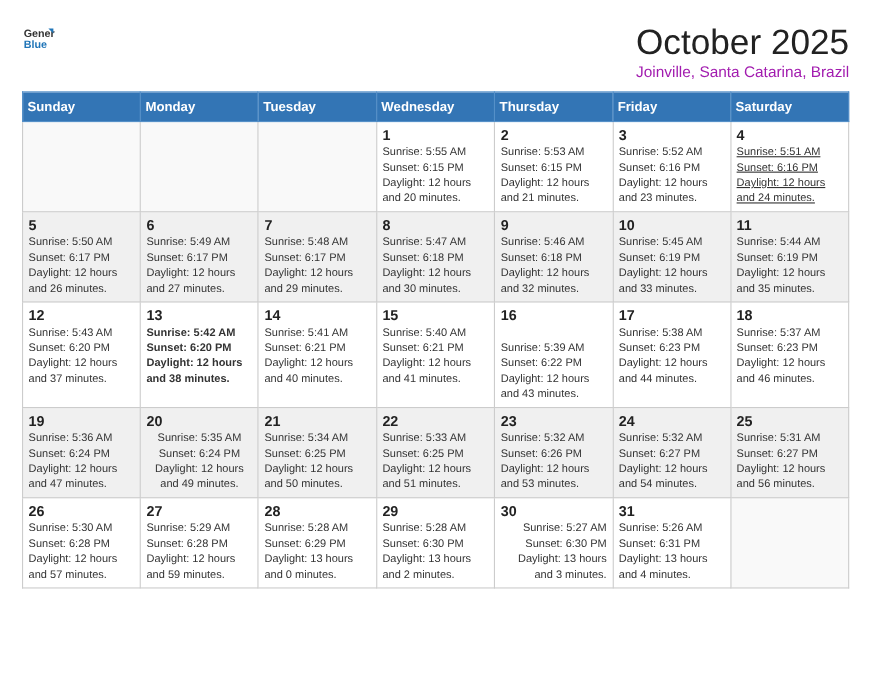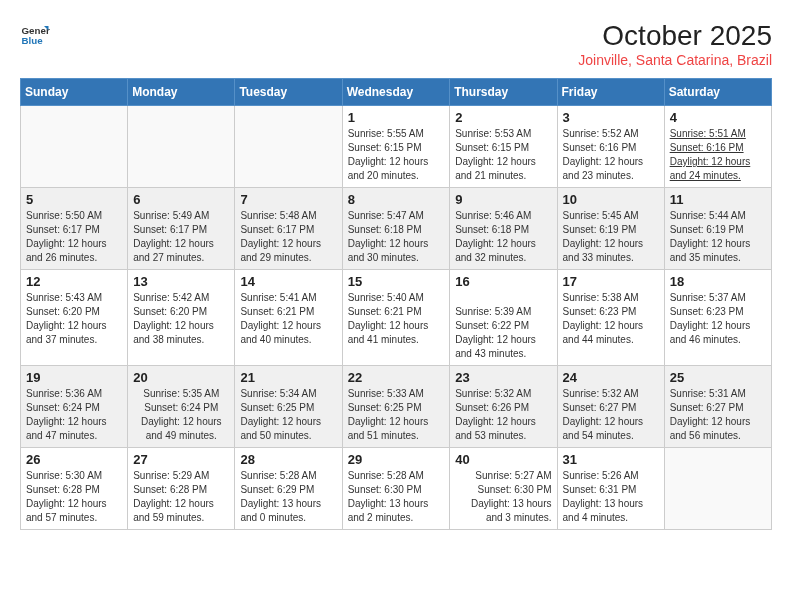--- a/index.html
+++ b/index.html
@@ -22,27 +22,27 @@
       gap: 4px;
     }
     .logo-icon {
       width: 30px;
       height: 30px;
     }
     .title-block {
       text-align: right;
     }
     .month-title {
-      font-size: 28px;
+      font-size: 32px;
       font-weight: normal;
       color: #222;
     }
     .location {
       font-size: 14px;
-      color: #ef4444;
+      color: #a21caf;
       margin-left: 16px;
     }
     .calendar {
       width: 100%;
       border-collapse: collapse;
       border: 1px solid #ccc;
       padding-left: 12px;
     }
     .calendar th {
       background-color: #3375b5;
@@ -201,21 +201,21 @@
       <tr class="row-white">
         <td>
           <div class="day-num">12</div>
           <div class="day-info" style="white-space: pre-line;">Sunrise: 5:43 AM
 Sunset: 6:20 PM
 Daylight: 12 hours
 and 37 minutes.</div>
         </td>
         <td>
           <div class="day-num">13</div>
-          <div class="day-info" style="white-space: pre-line;">Sunrise: 5:42 AM
+          <div class="day-info" style="white-space: pre-line; font-weight: bold;">Sunrise: 5:42 AM
 Sunset: 6:20 PM
 Daylight: 12 hours
 and 38 minutes.</div>
         </td>
         <td>
           <div class="day-num">14</div>
           <div class="day-info" style="white-space: pre-line;">Sunrise: 5:41 AM
 Sunset: 6:21 PM
 Daylight: 12 hours
 and 40 minutes.</div>
@@ -323,21 +323,21 @@
 and 0 minutes.</div>
         </td>
         <td>
           <div class="day-num">29</div>
           <div class="day-info" style="white-space: pre-line;">Sunrise: 5:28 AM
 Sunset: 6:30 PM
 Daylight: 13 hours
 and 2 minutes.</div>
         </td>
         <td>
-          <div class="day-num">40</div>
+          <div class="day-num">30</div>
           <div class="day-info" style="white-space: pre-line; text-align: right;">Sunrise: 5:27 AM
 Sunset: 6:30 PM
 Daylight: 13 hours
 and 3 minutes.</div>
         </td>
         <td>
           <div class="day-num">31</div>
           <div class="day-info" style="white-space: pre-line;">Sunrise: 5:26 AM
 Sunset: 6:31 PM
 Daylight: 13 hours

